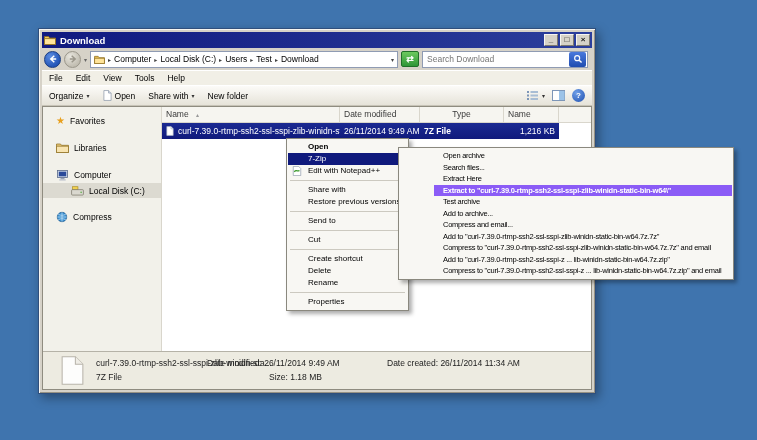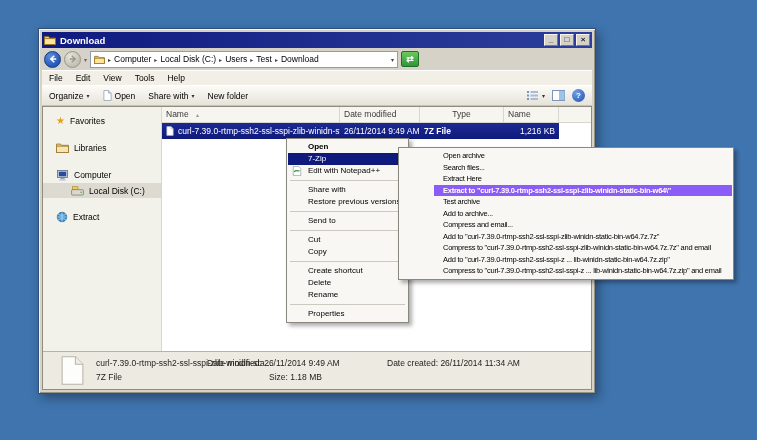--- a/index.html
+++ b/index.html
@@ -129,20 +129,29 @@
       <span class="crumb">Local Disk (C:)</span>
       <span class="crumb-sep">▸</span>
       <span class="crumb">Users</span>
       <span class="crumb-sep">▸</span>
       <span class="crumb">Test</span>
       <span class="crumb-sep">▸</span>
       <span class="crumb">Download</span>
       <span class="addr-drop">▾</span>
     </span>
     <span class="refresh-btn">⇄</span>
+    <span class="search-field">
+      <input placeholder="Search Download" style="">
+      <span class="search-btn">
+        <svg width="10" height="10" viewBox="0 0 12 12">
+            <circle cx="5" cy="5" r="3" fill="none" stroke="#fff" stroke-width="1.4"></circle>
+            <line x1="7.4" y1="7.4" x2="10.3" y2="10.3" stroke="#fff" stroke-width="1.7"></line>
+          </svg>
+      </span>
+    </span>
   </div>
 
   <div class="menubar">
     <span>File</span>
     <span>Edit</span>
     <span>View</span>
     <span>Tools</span>
     <span>Help</span>
   </div>
 
@@ -227,21 +236,21 @@
           </span>
           <span>Local Disk (C:)</span>
         </div>
         <div class="side-item group">
           <span>
             <svg width="12" height="12" viewBox="0 0 14 14">
                 <circle cx="7" cy="7" r="5.5" fill="#3a8fd0" stroke="#1a5a90" stroke-width="0.9"></circle>
                 <path d="M1.5 7h11M7 1.5v11M2.6 3.8c2.8 1.6 6 1.6 8.8 0M2.6 10.2c2.8-1.6 6-1.6 8.8 0" stroke="#cfe8f8" stroke-width="0.8" fill="none"></path>
               </svg>
           </span>
-          <span>Extract</span>
+          <span>Compress</span>
         </div>
       </div>
 
       <div class="list">
         <div class="headers">
           <span class="hcell hc-name">
             <span>Name</span>
             <span class="sort-arrow">▴</span>
           </span>
           <span class="hcell hc-date">Date modified</span>
@@ -305,21 +314,20 @@
     <span class="sub-arrow">▸</span>
   </div>
   <div class="menu-item">Restore previous versions</div>
   <div class="menu-sep"></div>
   <div class="menu-item">
     <span>Send to</span>
     <span class="sub-arrow">▸</span>
   </div>
   <div class="menu-sep"></div>
   <div class="menu-item">Cut</div>
-  <div class="menu-item">Copy</div>
   <div class="menu-sep"></div>
   <div class="menu-item">Create shortcut</div>
   <div class="menu-item">Delete</div>
   <div class="menu-item">Rename</div>
   <div class="menu-sep"></div>
   <div class="menu-item">Properties</div>
 </div>
 
 <div class="submenu">
   <div class="submenu-item">Open archive</div>

